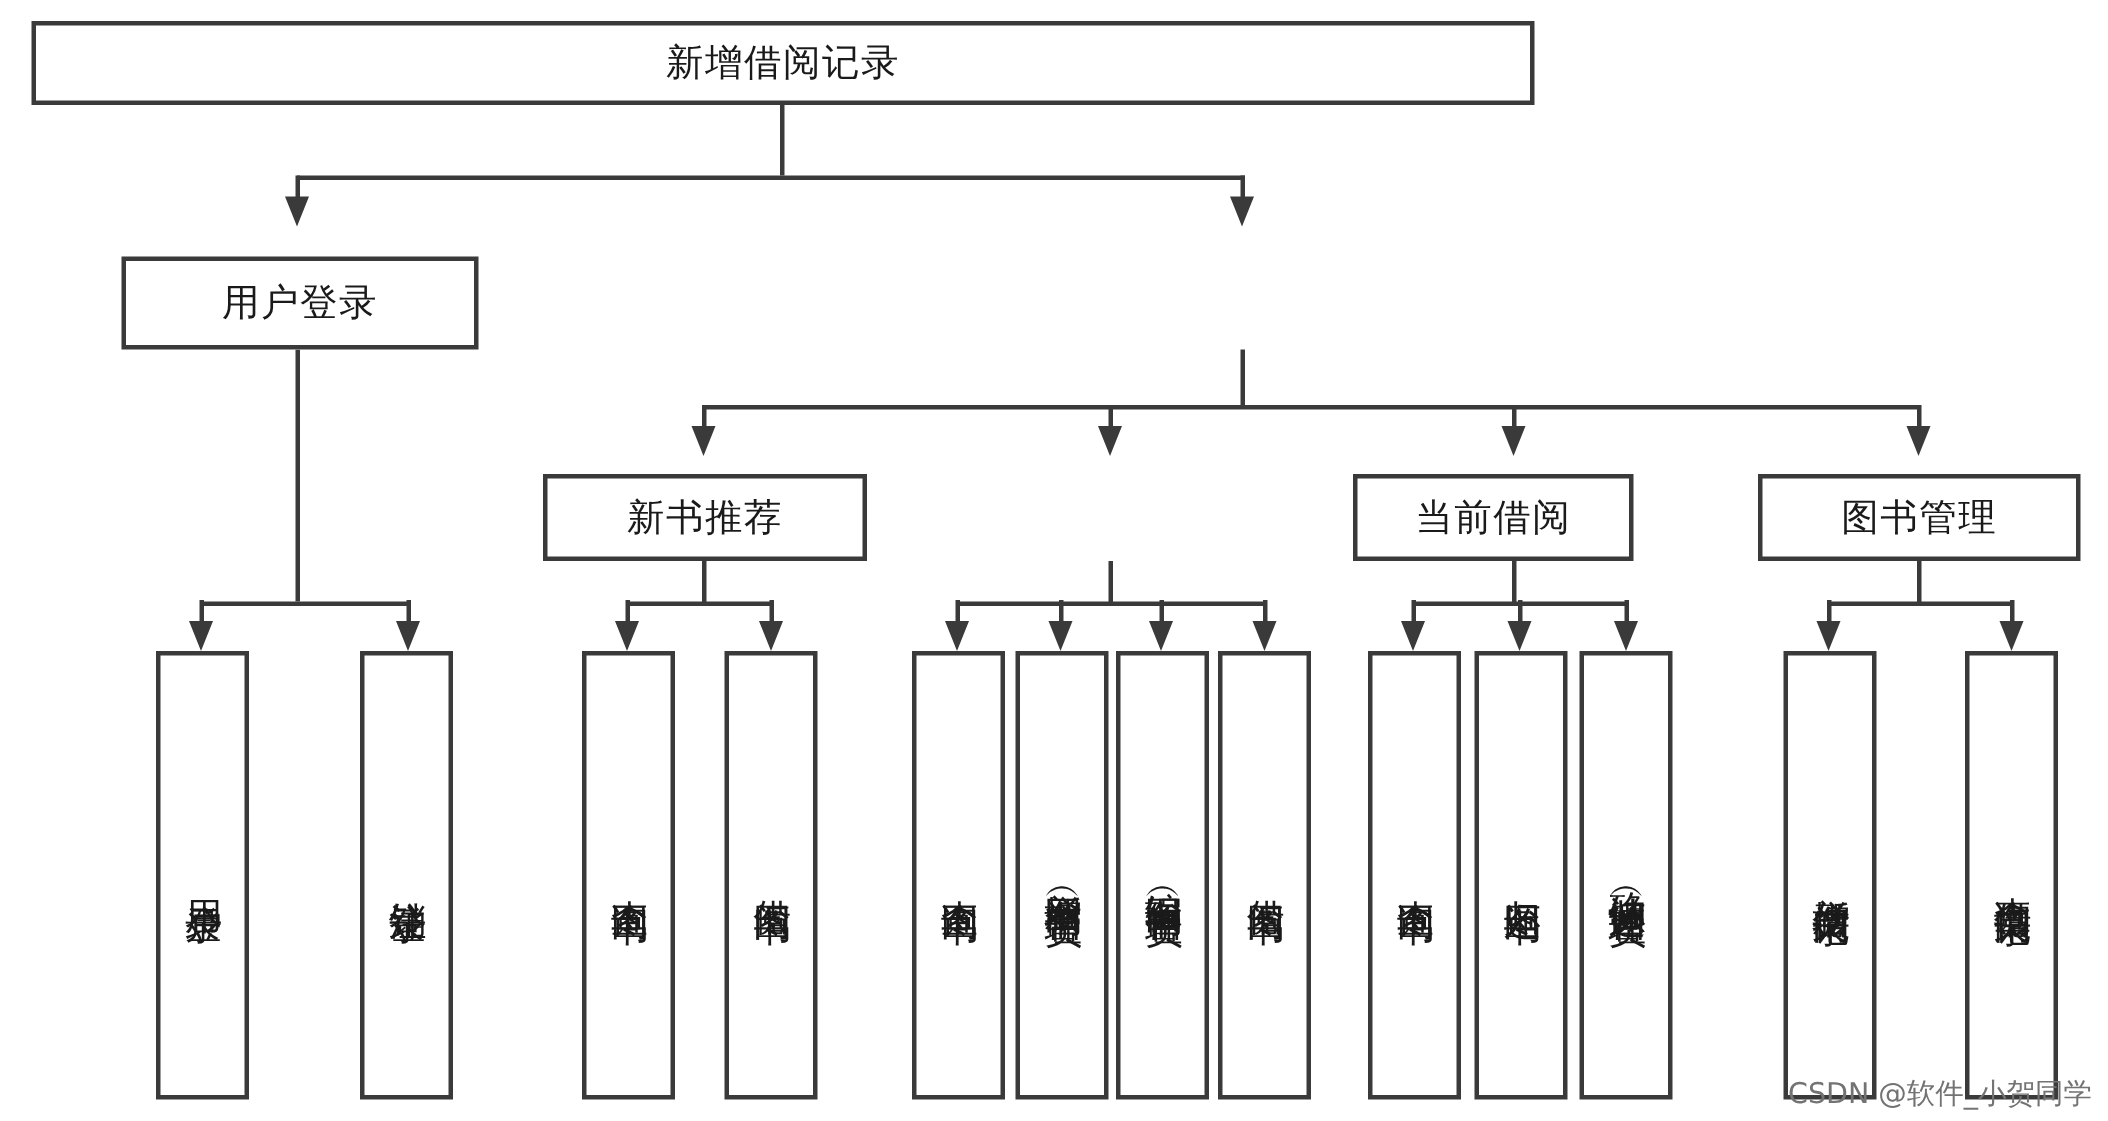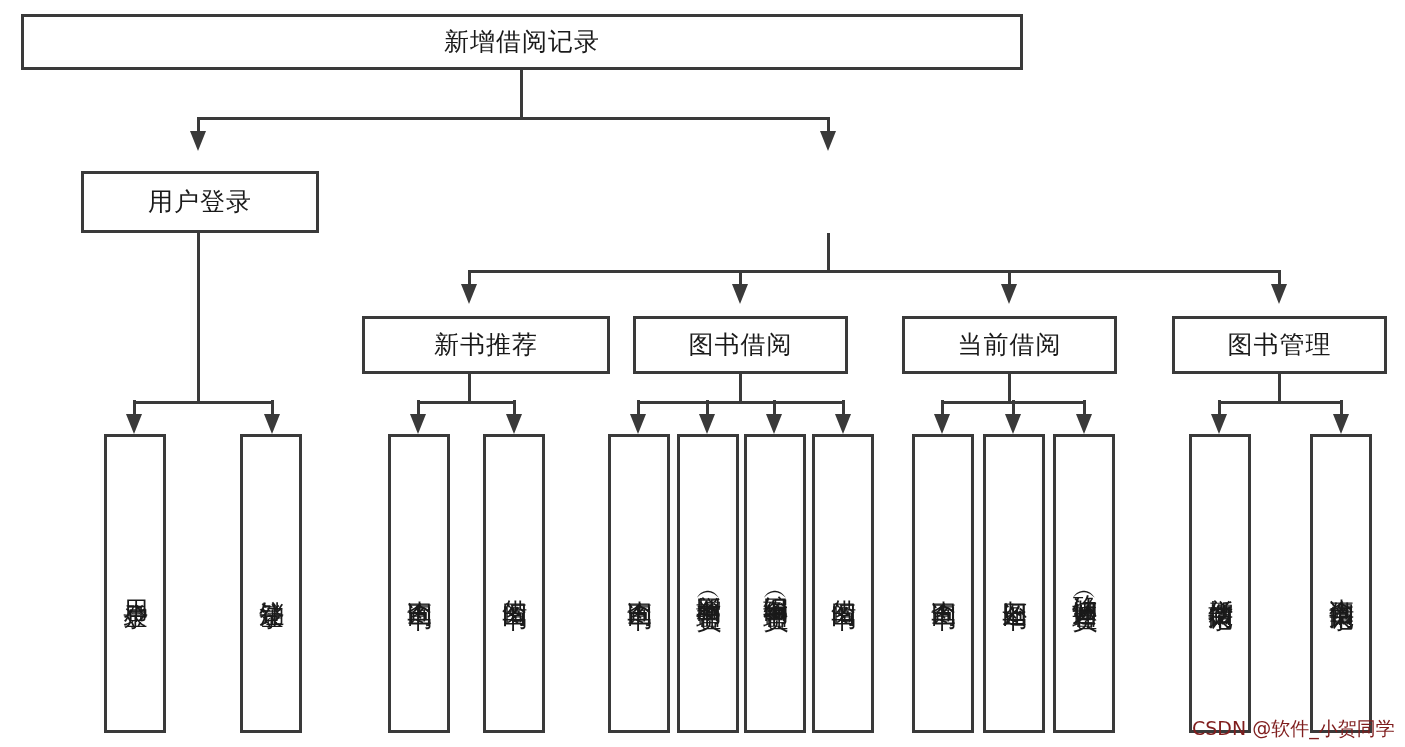--- a/index.html
+++ b/index.html
@@ -57,21 +57,21 @@
     width: 0;
     height: 0;
     border-left: 8px solid transparent;
     border-right: 8px solid transparent;
     border-top: 20px solid #3a3a3a;
   }
   
   #watermark {
     position: absolute;
     font-size: 19px;
-    color: #7f1d1d;
+    color: #737373;
     white-space: nowrap;
     font-family: "DejaVu Sans", "Liberation Sans", sans-serif;
   }
 </style>
 </head>
 <body>
 
 <div id="canvas">
     <div class="ln h" style="left: 198px; top: 117px; width: 632px;"></div>
     <div class="ln h" style="left: 469px; top: 270px; width: 811px;"></div>
@@ -124,27 +124,24 @@
     <div class="ln v" style="left: 1218px; top: 400px; height: 16px;"></div>
     <div class="arrow" style="left: 1211px; top: 414px;"></div>
     <div class="ln v" style="left: 1340px; top: 400px; height: 16px;"></div>
     <div class="arrow" style="left: 1333px; top: 414px;"></div>
     <div class="node horiz" style="left: 21px; top: 14px; width: 1002px; height: 56px;">
       <span class="label">新增借阅记录</span>
     </div>
     <div class="node horiz" style="left: 81px; top: 171px; width: 238px; height: 62px;">
       <span class="label">用户登录</span>
     </div>
-    <div class="node horiz" style="left: 362px; top: 316px; width: 248px; height: 58px;">
+    <div class="node horiz" style="left: 362px; top: 316px; width: 216px; height: 58px;">
       <span class="label">新书推荐</span>
     </div>
-    <div class="node horiz" style="left: 633px; top: 316px; width: 215px; height: 58px;">
-      <span class="label">图书借阅</span>
-    </div>
-    <div class="node horiz" style="left: 902px; top: 316px; width: 215px; height: 58px; text-align: center;">
+    <div class="node horiz" style="left: 902px; top: 316px; width: 187px; height: 58px; text-align: center;">
       <span class="label">当前借阅</span>
     </div>
     <div class="node horiz" style="left: 1172px; top: 316px; width: 215px; height: 58px;">
       <span class="label">图书管理</span>
     </div>
     <div class="node vert" style="left: 104px; top: 434px; width: 62px; height: 299px;">
       <span class="label">用户登录</span>
     </div>
     <div class="node vert" style="left: 240px; top: 434px; width: 62px; height: 299px;">
       <span class="label">注销登录</span>

